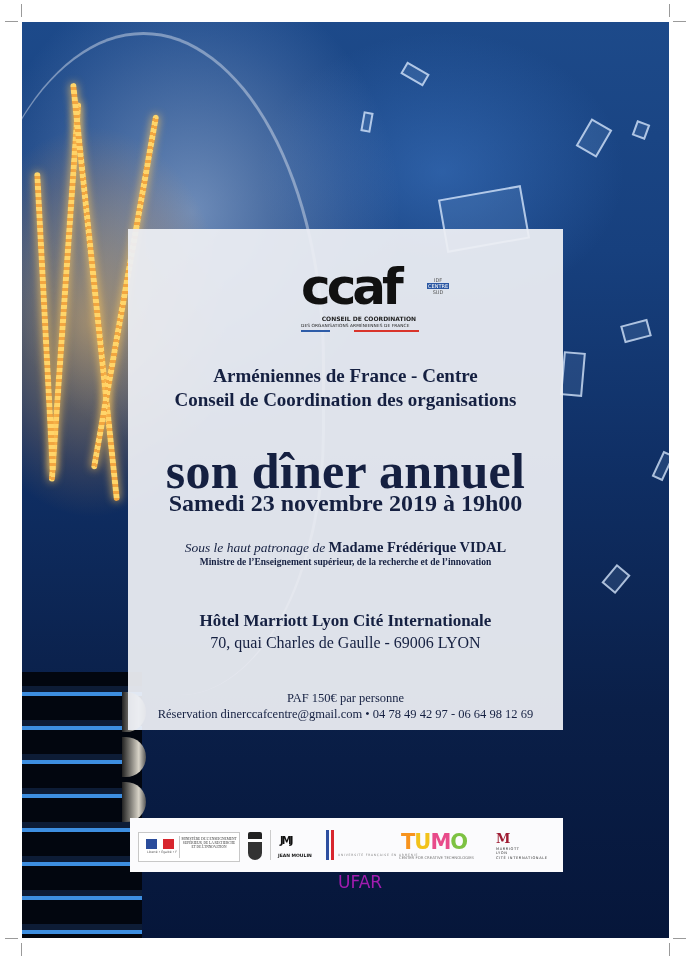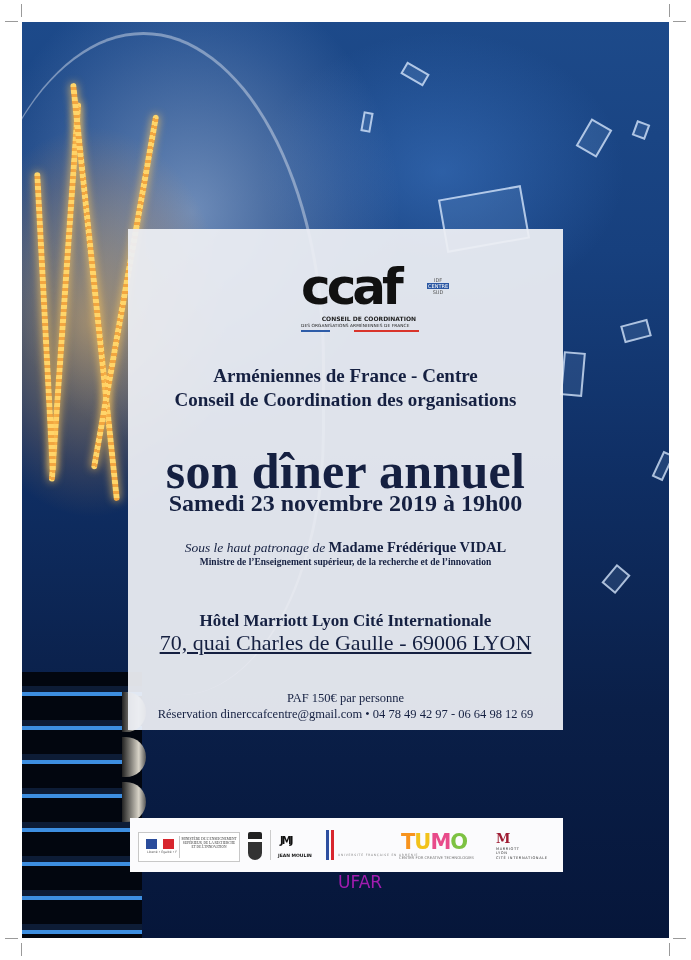--- a/index.html
+++ b/index.html
@@ -27,21 +27,21 @@
   .logo-tag{position:absolute;left:126px;top:18px;font-family:"DejaVu Sans",sans-serif;font-size:5px;color:#555;line-height:6px;}
   .logo-tag .centre{background:#2a57a3;color:#fff;padding:0 1px;display:inline-block;}
   .org{position:absolute;left:0;width:100%;top:135px;font-size:19px;font-weight:bold;line-height:24px;}
   .title{position:absolute;left:0;width:100%;top:222px;font-size:50px;font-weight:bold;line-height:40px;letter-spacing:0.3px;}
   .date{position:absolute;left:0;width:100%;top:263px;font-size:24px;font-weight:bold;line-height:22px;}
   .patron{position:absolute;left:0;width:100%;top:310px;font-size:13.5px;line-height:16px;}
   .patron .it{font-style:italic;}
   .patron .b{font-weight:bold;font-size:14.5px;text-align:right;}
   .minister{position:absolute;left:0;width:100%;top:327px;font-size:9.5px;font-weight:bold;line-height:12px;}
   .venue{position:absolute;left:0;width:100%;top:381px;font-size:17px;font-weight:bold;line-height:22px;}
-  .address{position:absolute;left:0;width:100%;top:403px;font-size:22px;line-height:22px;text-decoration:underline;}
+  .address{position:absolute;left:0;width:100%;top:403px;font-size:16px;line-height:22px;}
   .paf{position:absolute;left:0;width:100%;top:461px;font-size:12.5px;line-height:16px;}
   .resa{position:absolute;left:0;width:100%;top:477px;font-size:12.5px;line-height:16px;}
   .strip{position:absolute;left:108px;top:796px;width:433px;height:54px;background:#fbfbfd;}
   .sp{position:absolute;}
   .rf{left:8px;top:14px;width:100px;height:28px;border:1px solid #c8c8c8;background:#fff;}
   .rf-flag{position:absolute;left:7px;top:6px;width:28px;height:10px;background:linear-gradient(90deg,#2a4c9b 0 40%,#fff 40% 60%,#d8262e 60%);}
   .rf-txt{position:absolute;left:8px;top:17px;font-family:"DejaVu Sans",sans-serif;font-size:3px;color:#555;}
   .rf-div{position:absolute;left:40px;top:3px;width:1px;height:22px;background:#c8c8c8;}
   .rf-min{position:absolute;left:42px;top:4px;width:56px;font-size:3.5px;line-height:4.2px;color:#333;text-align:center;}
   .lyon3{left:118px;top:14px;width:14px;height:28px;background:linear-gradient(180deg,#222 0 25%,#fff 25% 35%,#333 35% 100%);border-radius:2px 2px 7px 7px;}

